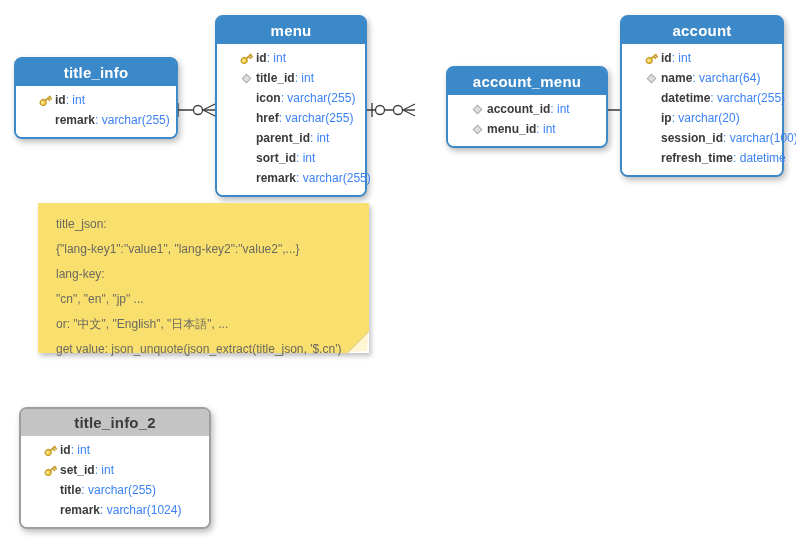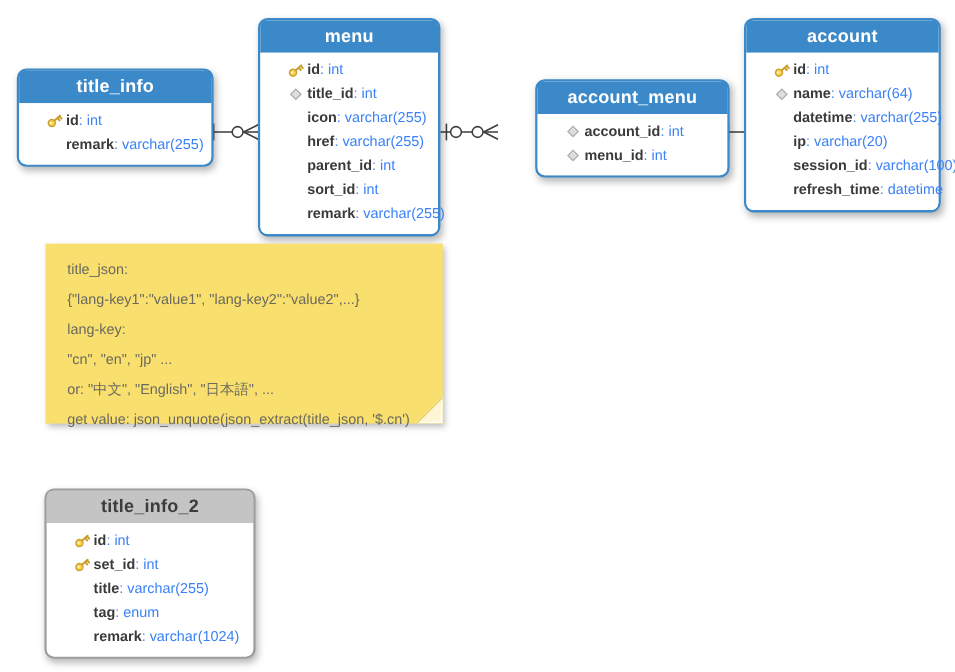--- a/index.html
+++ b/index.html
@@ -42,21 +42,21 @@
   }
   .field-icon { width: 19px; flex: none; display: inline-flex; align-items: center; justify-content: center; }
   .field-name { color: #3a3a3a; font-weight: bold; }
   .field-type { color: #3b82f6; }
   .field-type::before { content: ": "; }
 
   #t-title_info   { left: 14px;  top: 57px;  width: 164px; }
   #t-menu         { left: 215px; top: 15px;  width: 152px; }
   #t-account_menu { left: 415px; top: 66px;  width: 162px; margin-left: 31px; }
   #t-account      { left: 620px; top: 15px;  width: 164px; }
-  #t-title_info_2 { left: 37px;  top: 407px; width: 176px; }
+  #t-title_info_2 { left: 19px;  top: 407px; width: 192px; }
 
   .note {
     position: absolute;
     left: 14px; top: 203px;
     width: 331px; height: 150px;
     background: #f9e06e;
     box-shadow: 2px 3px 5px rgba(0,0,0,0.25);
     padding: 9px 14px 0 18px;
     font-size: 12px;
     color: #6b6960;
@@ -302,25 +302,20 @@
         <span class="field-name">set_id</span>
         <span class="field-type">int</span>
       </div>
 
       <div class="field-row">
         <span class="field-icon"></span>
         <span class="field-name">title</span>
         <span class="field-type">varchar(255)</span>
       </div>
 
-      <div class="field-row">
-        <span class="field-icon"></span>
-        <span class="field-name">tag</span>
-        <span class="field-type">enum</span>
-      </div>
 
       <div class="field-row">
         <span class="field-icon"></span>
         <span class="field-name">remark</span>
         <span class="field-type">varchar(1024)</span>
       </div>
     </div>
 </div>
 
 <div class="note">

